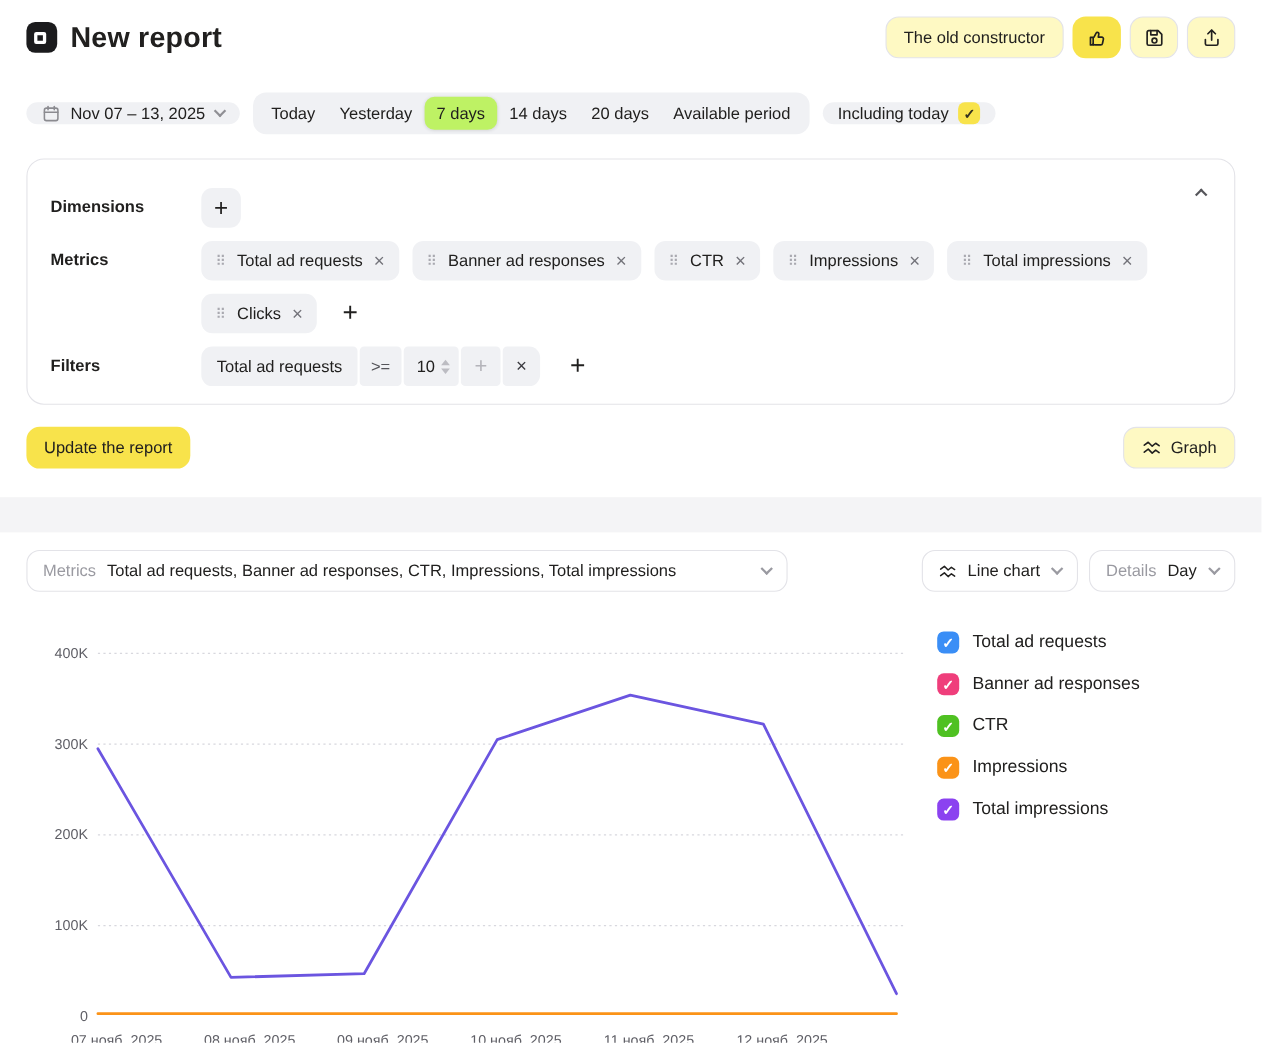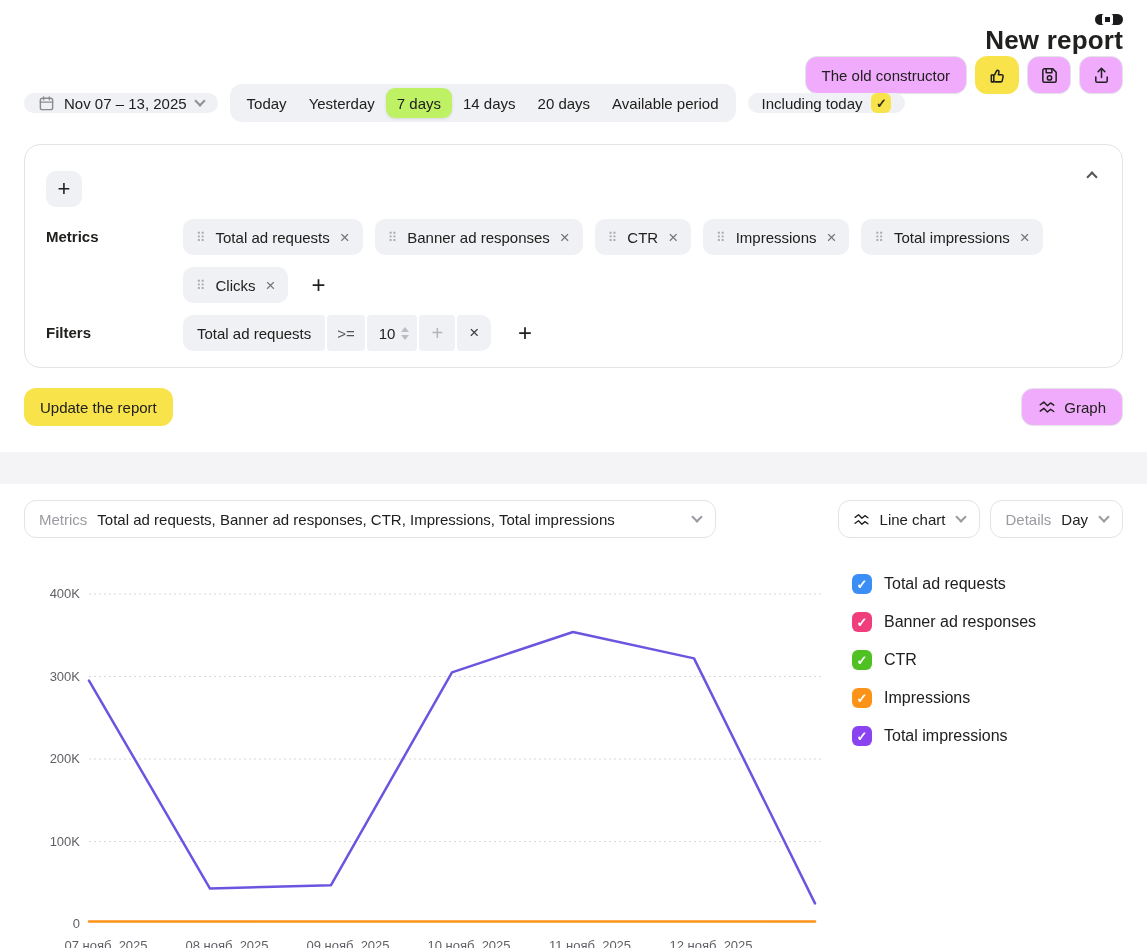--- a/index.html
+++ b/index.html
@@ -4,30 +4,30 @@
 <style>
   * { box-sizing: border-box; margin: 0; padding: 0; }
   html,body { width:1147px; height:948px; overflow:hidden; }
   body {
     font-family: "Liberation Sans", sans-serif;
     color:#21201f; background:#fff; font-size:15px;
   }
   .pad { padding-left:24px; padding-right:24px; }
 
   
-  .header { display:flex; align-items:flex-end; padding-top:14px; height:54px;flex-direction:column; }
+  .header { display:flex; align-items:center; padding-top:14px; height:54px; }
   .logo { width:28px; height:28px; background:#1b1b1d; border-radius:8px;
           display:flex; align-items:center; justify-content:center; }
   .logo-inner { width:11px; height:11px; border:3px solid #fff; border-radius:2px; margin-right:4px; }
   h1 { font-size:26px; font-weight:700; margin-left:12px; letter-spacing:.2px; }
   .header-actions { margin-left:auto; display:flex; gap:8px; }
   .btn { display:inline-flex; align-items:center; justify-content:center; gap:8px;
          height:38px; border-radius:12px; border:none; background:#f0f1f4;
          font-family:inherit; font-size:15px; color:#21201f; cursor:pointer; padding:0 16px; }
-  .btn.outline { background:#f0abfc; border:1px solid #e3e3e8; }
+  .btn.outline { background:#fef9c3; border:1px solid #e3e3e8; }
   .btn.yellow  { background:var(--yellow,#f8e34b); }
   .btn.icon-only { width:44px; padding:0; }
 
   
   .date-row { display:flex; align-items:center; gap:12px; margin-top:30px; }
   .chip { display:inline-flex; align-items:center; gap:9px; height:20px;
           background:#f0f1f4; border-radius:12px; padding:0 14px; cursor:pointer; }
   .presets { display:flex; align-items:center; height:38px; background:#f0f1f4;
              border-radius:12px; padding:0 6px; }
   .preset { height:30px; display:flex; align-items:center; padding:0 11px;
@@ -152,20 +152,21 @@
   <div class="chip">
     <span>Including today</span>
     <span class="cb yellow">✓</span>
   </div>
 </div>
 
 <div class="panel">
   <span class="chev up collapse"></span>
 
   <div class="prow">
+    <div class="plabel">Dimensions</div>
     <button class="sq-btn">+</button>
   </div>
 
   <div class="prow">
     <div class="plabel">Metrics</div>
     <div class="chips-wrap">
       <div class="mchip">
         <span class="handle">⠿</span>
         <span>Total ad requests</span>
         <span class="x-icon">×</span>

